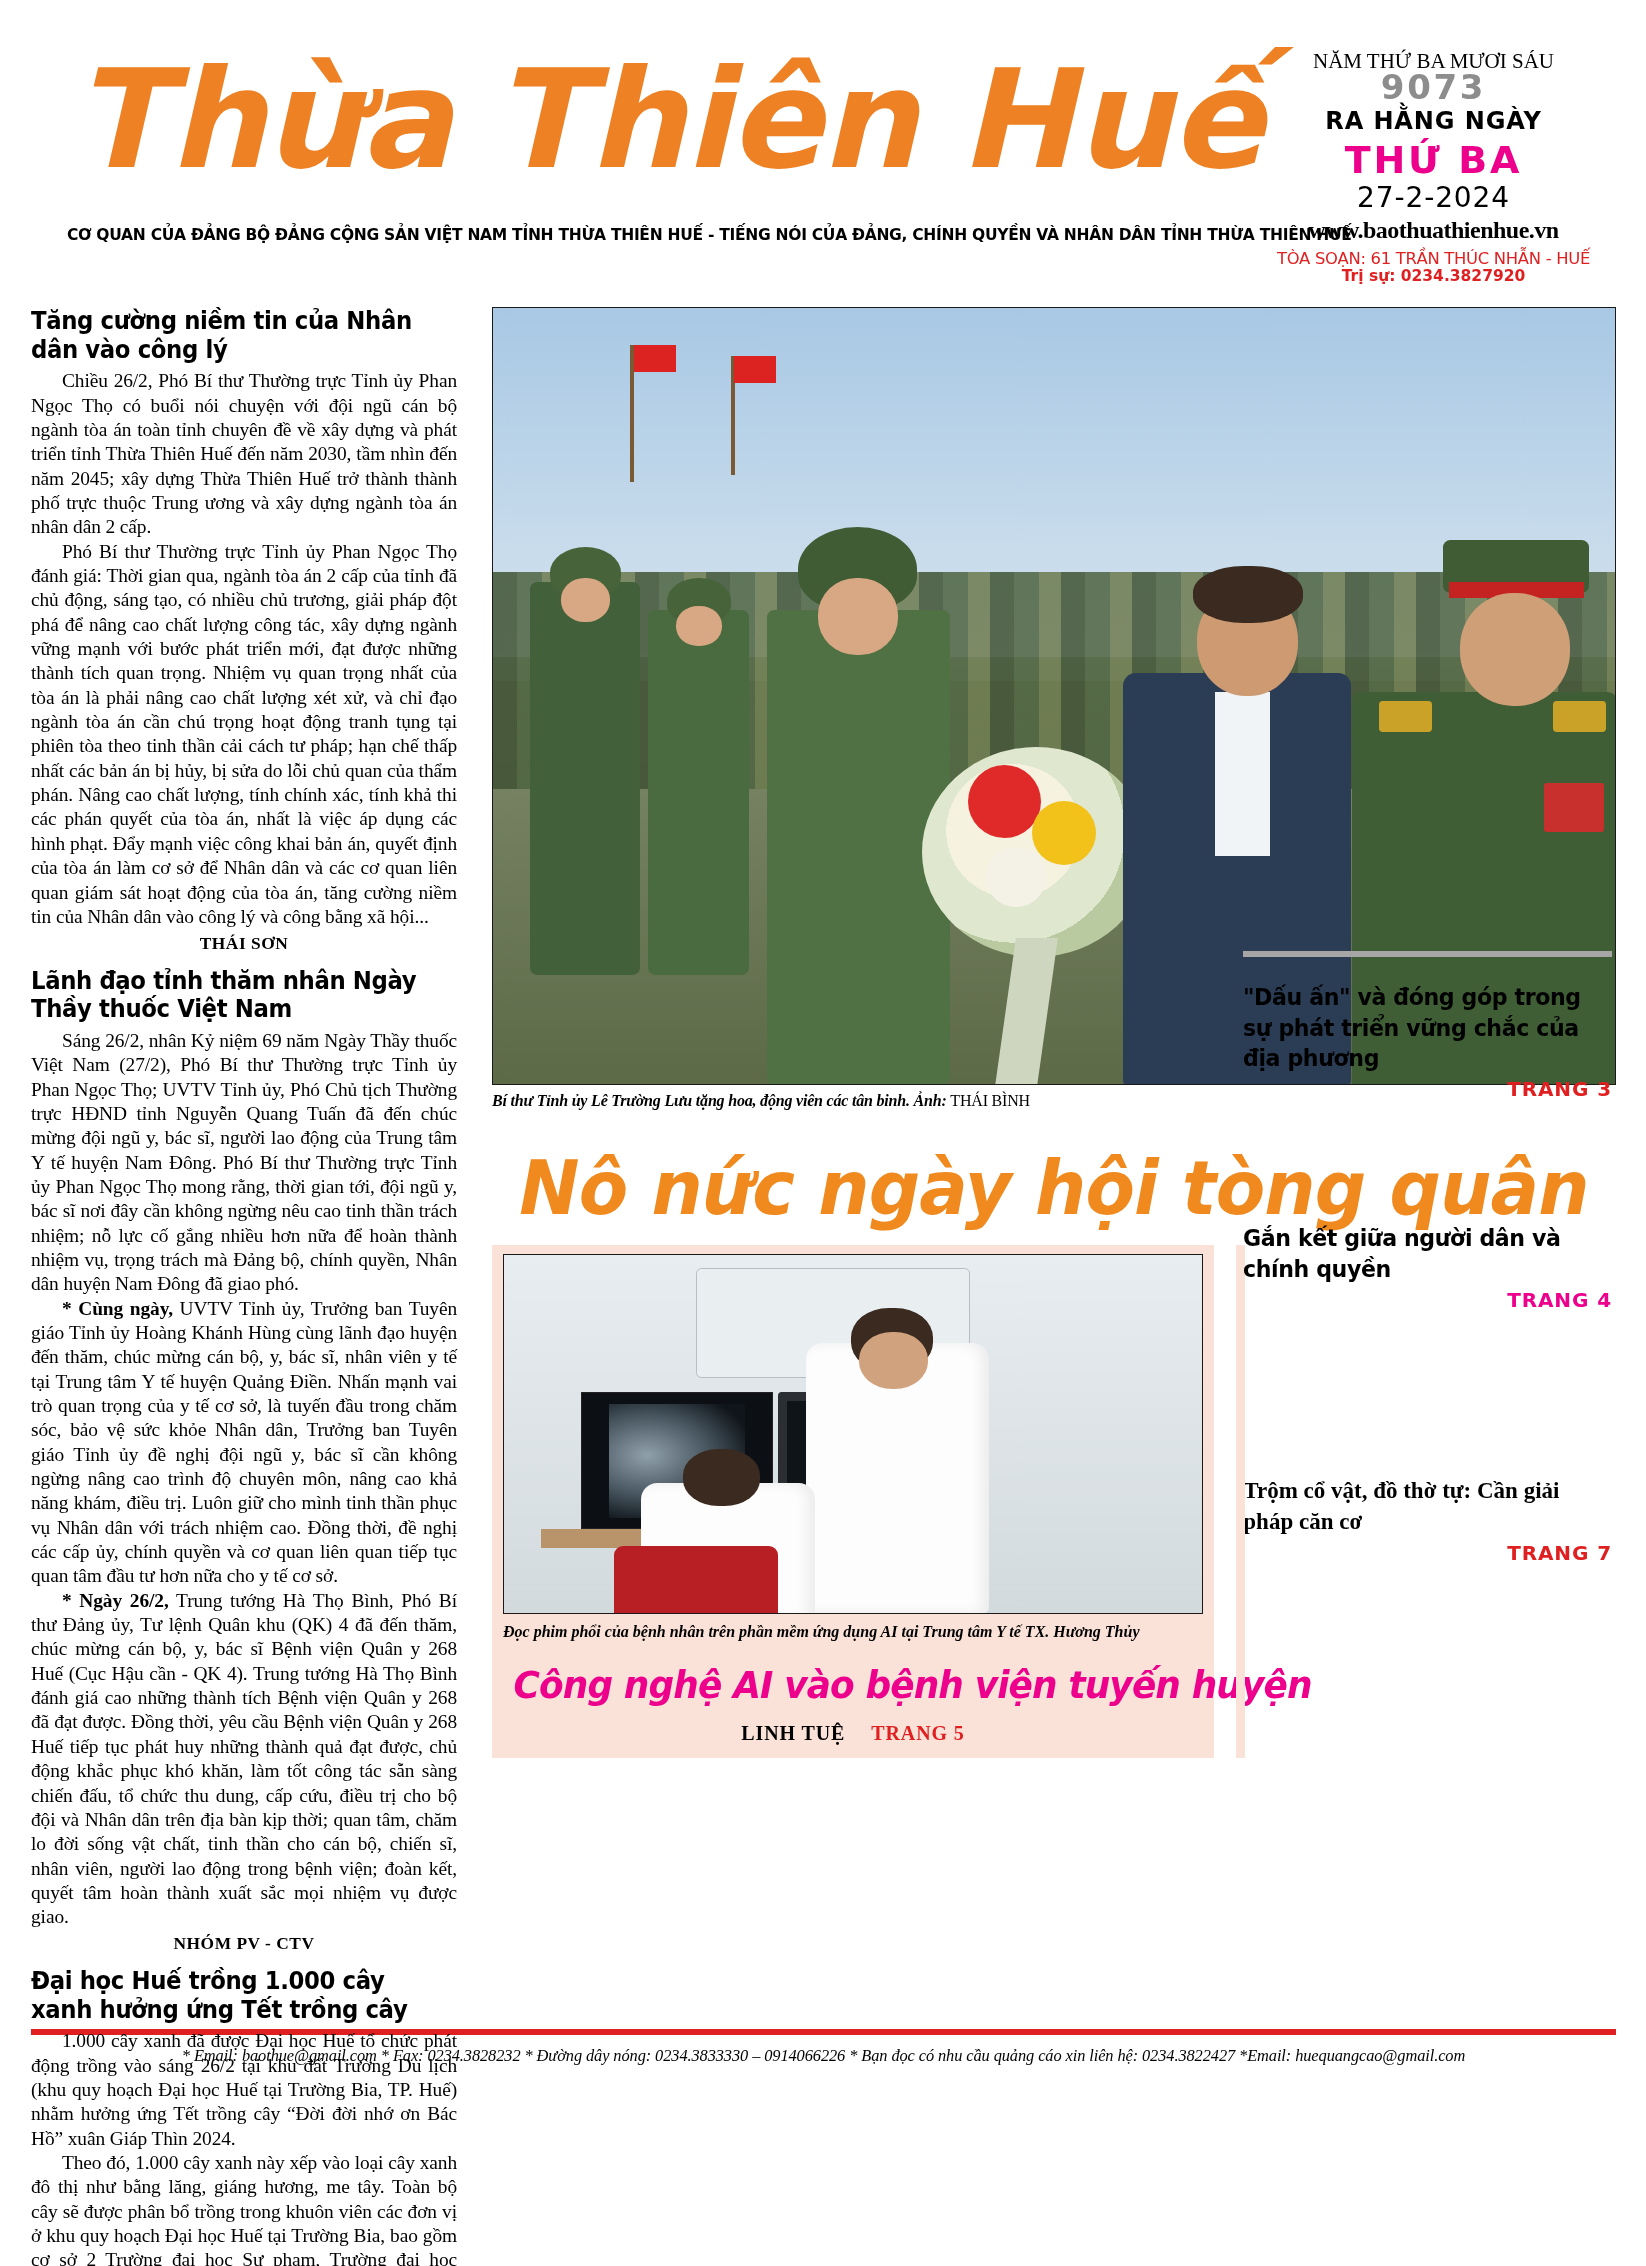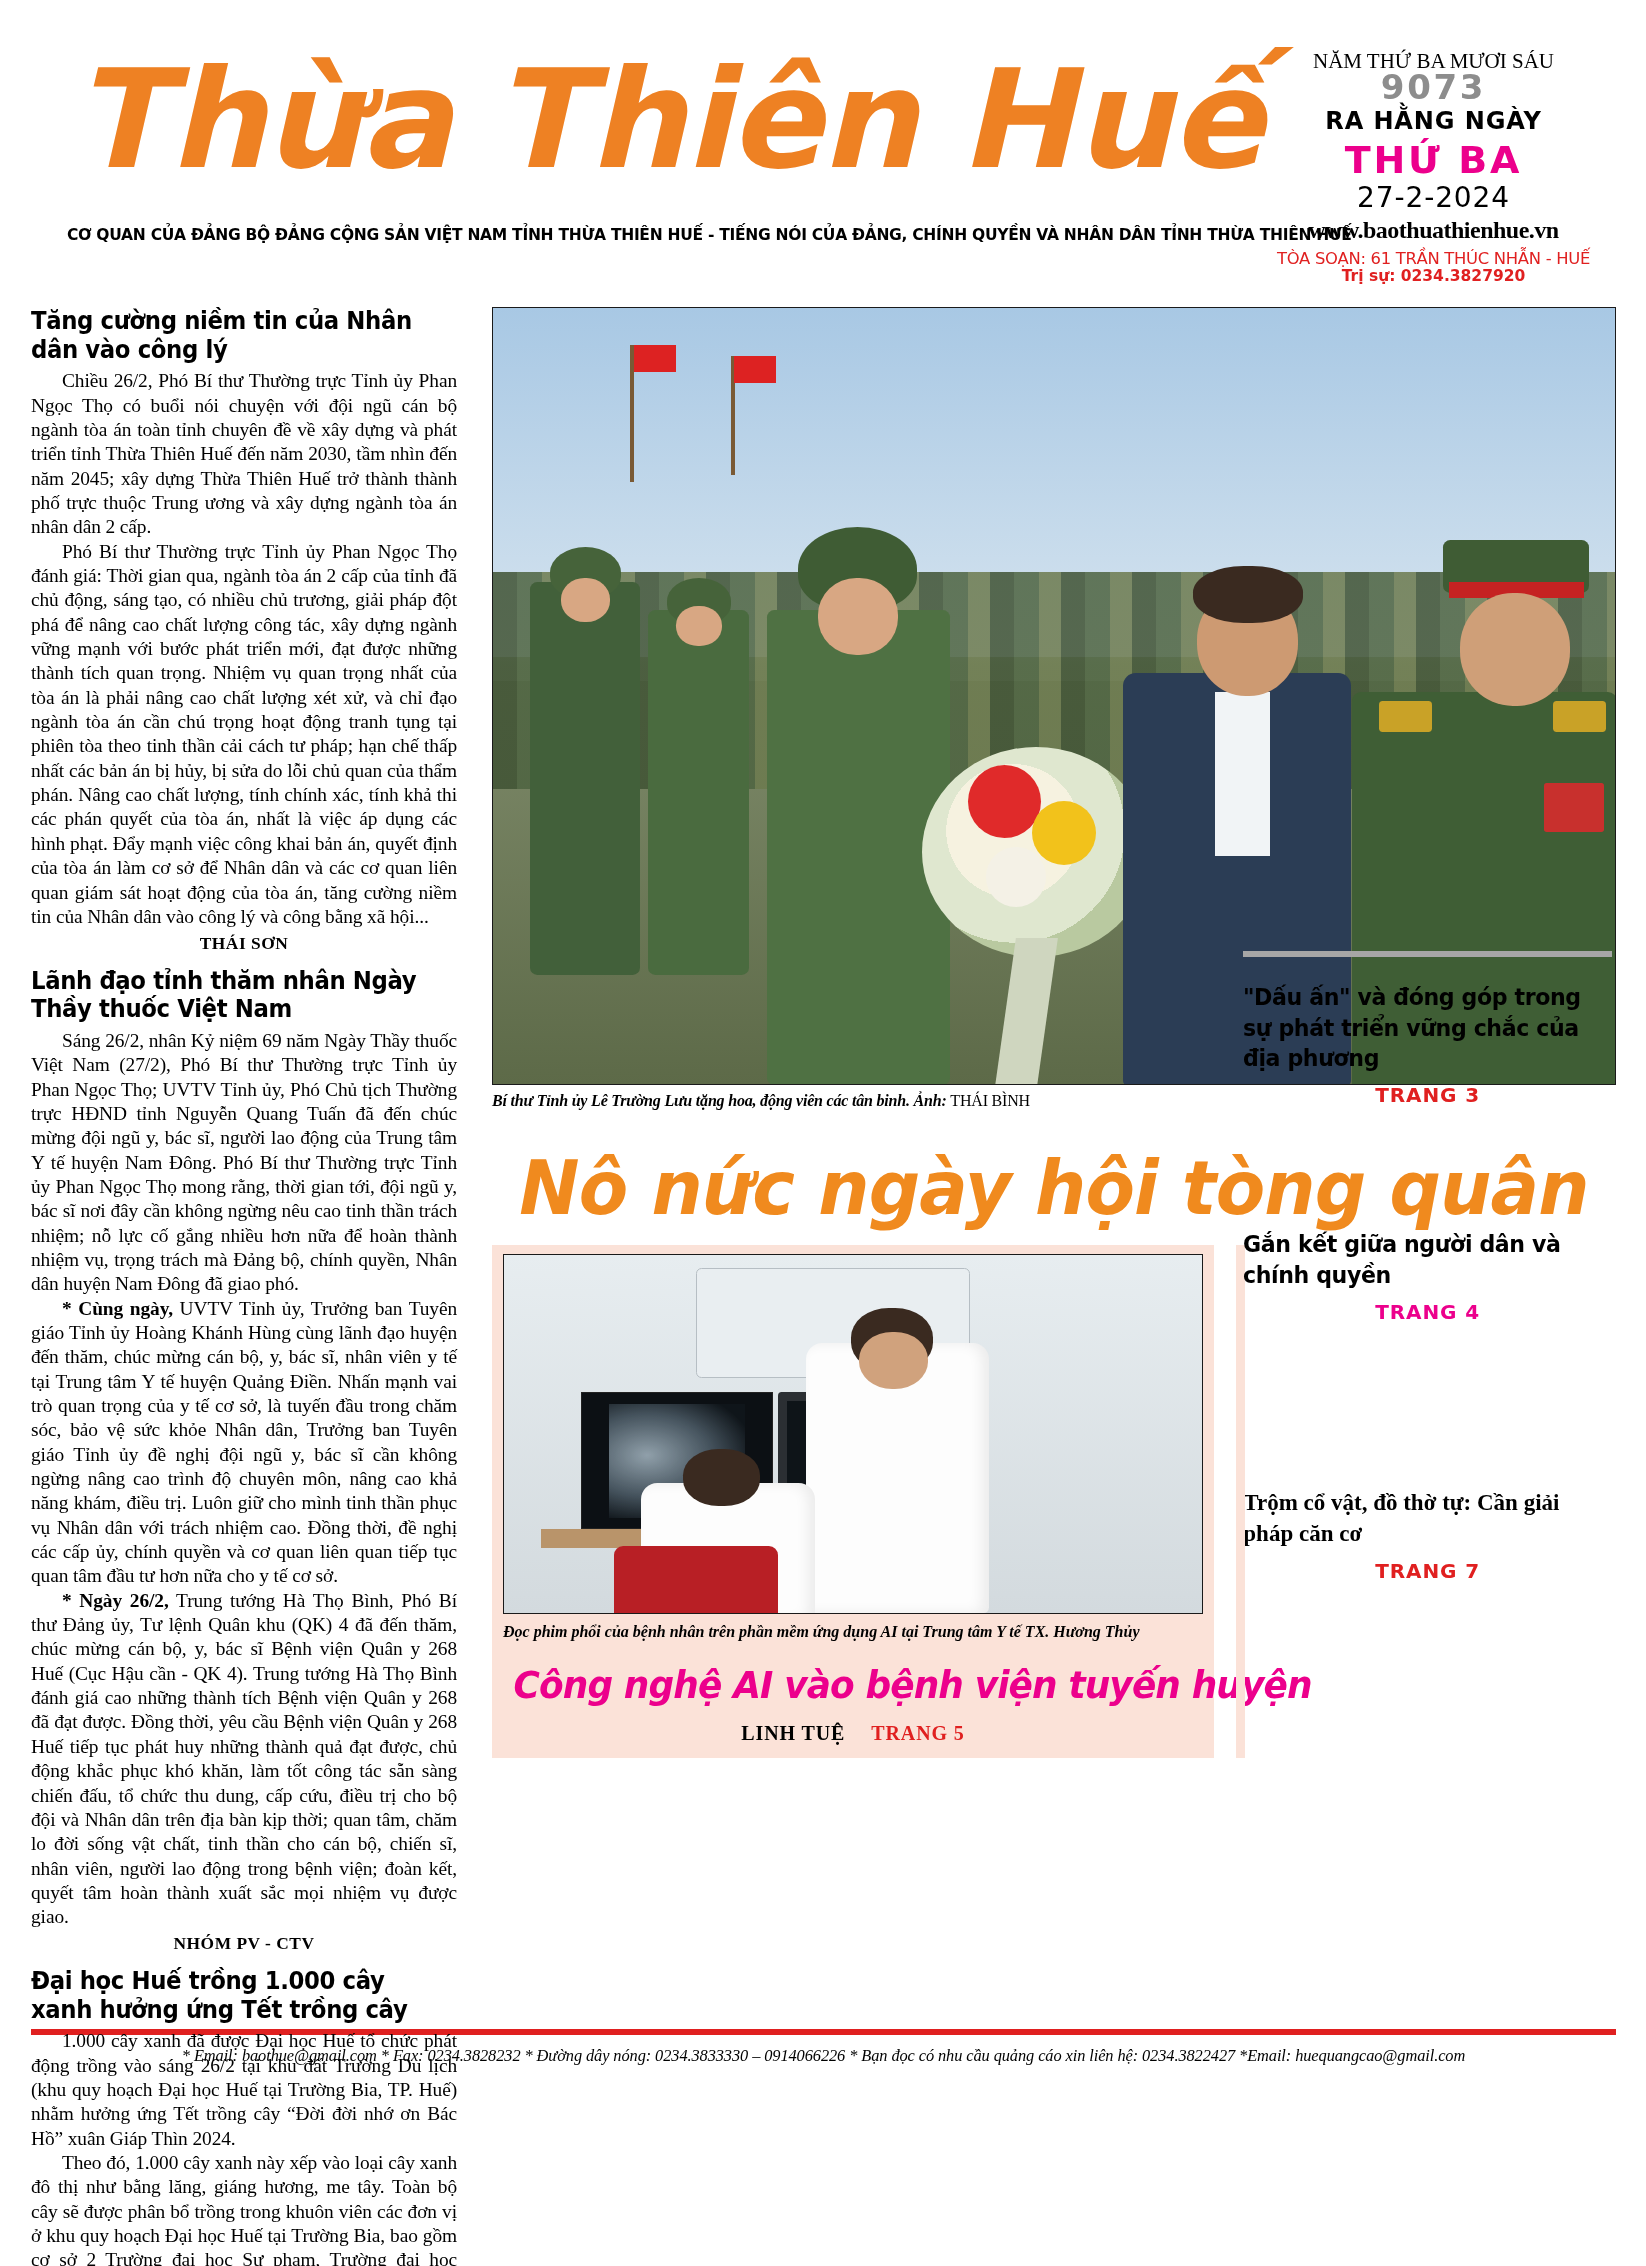--- a/index.html
+++ b/index.html
@@ -264,23 +264,23 @@
     font-family:"Liberation Serif", serif;
     font-size:23px;
     letter-spacing:0;
     transform:none;
   }
   .teaser-page {
     font-family:"DejaVu Sans", sans-serif;
     font-weight:bold;
     font-size:20px;
     color:#ec008c;
-    text-align:center;
+    text-align:right;
     letter-spacing:0.9px;
-    margin-top:10px;
+    margin-top:4px;
   }
   .teaser-page.red { color:#e02020; }
   .hrule-gray {
     height:5.5px; background:#a6a6a6;
     margin:11px 0 25.6px 0;
   }
   .sep-v {
     position:absolute;
     left:0; top:0; bottom:0;
     width:9.1px; background:#fbe2d8;

